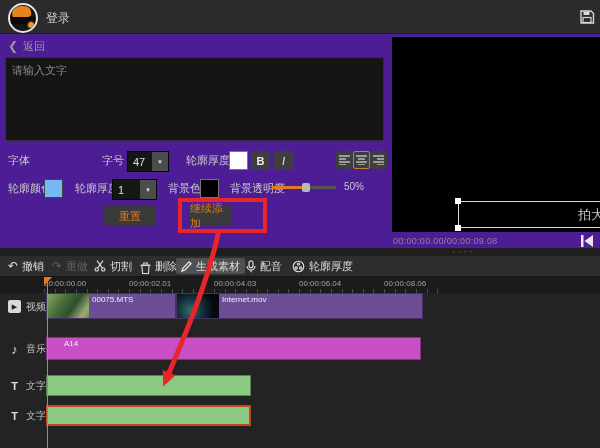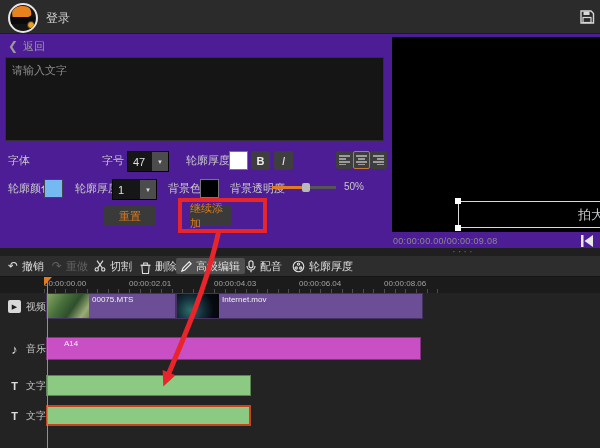--- a/index.html
+++ b/index.html
@@ -222,21 +222,21 @@
             <line x1="0.5" y1="3.5" x2="11.5" y2="3.5"></line>
           <path d="M4 3 V1 h4 v2"></path>
         </g>
       </svg>
       <span>删除</span>
     </div>
     <div class="tb-item sel" style="left:176px;">
       <svg width="11" height="11" viewBox="0 0 12 12">
         <path d="M1 11 L2.2 7.8 L9 1 L11 3 L4.2 9.8 Z" fill="none" stroke="#eeeeee" stroke-width="1.3"></path>
       </svg>
-      <span>高级编辑</span>
+      <span>生成素材</span>
     </div>
     <div class="tb-item" style="left:246px;">
       <svg width="10" height="13" viewBox="0 0 10 13">
         <g stroke="#dedede" stroke-width="1.2" fill="none">
           <rect x="3" y="0.8" width="4" height="7" rx="2"></rect>
           <path d="M1 6 a4 4 0 0 0 8 0"></path>
             <line x1="5" y1="10" x2="5" y2="12.3"></line>
         </g>
       </svg>
       <span>配音</span>

